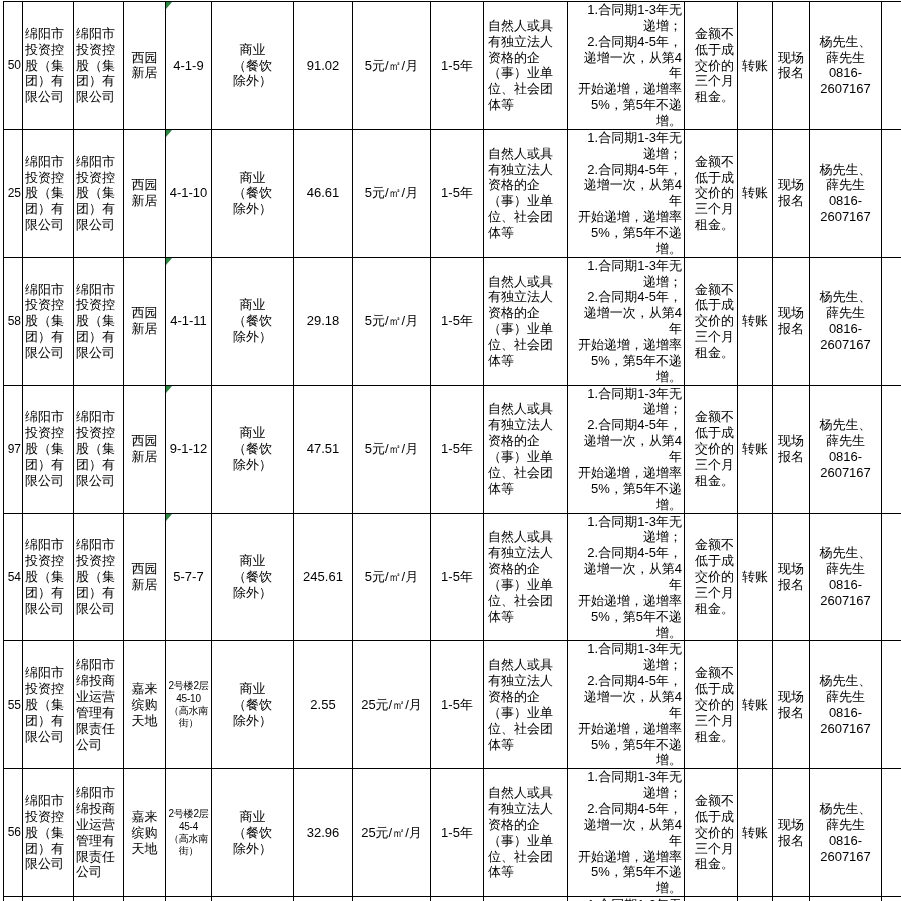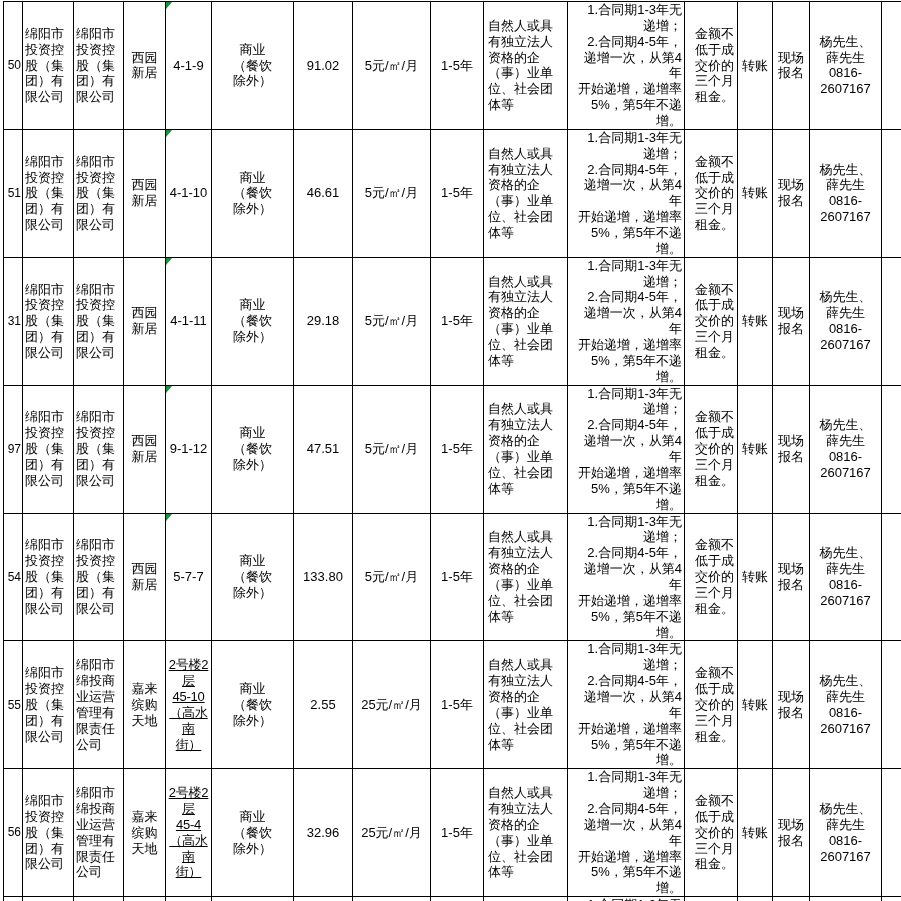--- a/index.html
+++ b/index.html
@@ -33,21 +33,21 @@
   tbody tr:nth-child(4){height:102px}
   tbody tr:nth-child(5){height:100px}
   tbody tr:nth-child(6){height:101px}
   tbody tr:nth-child(7){height:96px}
   tbody tr:nth-child(8){height:100px}
   tbody tr:nth-child(9){height:100px}
   
   td.c0{font-size:12px;padding:0 1px;text-align:right;}
   td.c1,td.c2{text-align:left;padding:0 2px;}
   td.c4{position:relative;padding:0 1px;}
-  td.c4.unit-long{font-size:13px;letter-spacing:-0.2px;text-decoration:underline;}
+  td.c4.unit-long{font-size:10px;letter-spacing:-0.2px;}
   td.c9{text-align:left;padding:0 6px 0 4px;margin-left:15px;}
   td.c10{text-align:right;padding:0 2px 0 4px;}
   td.c11{text-align:right;padding:0 3px;}
   
   .tri{
     position:absolute;left:0;top:0;width:0;height:0;
     border-left:6px solid var(--flag,#1f8a3b);
     border-bottom:7px solid transparent;
   }
 </style>
@@ -99,21 +99,21 @@
     <td class="c13"><span class="txt">现场
 报名</span></td>
     <td class="c14"><span class="txt">杨先生、
 薛先生
 0816-
 2607167</span></td>
     <td class="c15"></td>
   </tr>
 
   <tr>
-    <td class="c0"><span class="txt">51</span></td>
+    <td class="c0"><span class="txt">25</span></td>
     <td class="c1"><span class="txt">绵阳市投资控股（集团）有限公司</span></td>
     <td class="c2"><span class="txt">绵阳市投资控股（集团）有限公司</span></td>
     <td class="c3"><span class="txt">西园新居</span></td>
     <td class="c4"><span class="tri"></span><span class="txt">4-1-10</span></td>
     <td class="c5"><span class="txt">商业
 （餐饮
 除外）</span></td>
     <td class="c6"><span class="txt">46.61</span></td>
     <td class="c7"><span class="txt">5元/㎡/月</span></td>
     <td class="c8"><span class="txt">1-5年</span></td>
@@ -129,21 +129,21 @@
     <td class="c13"><span class="txt">现场
 报名</span></td>
     <td class="c14"><span class="txt">杨先生、
 薛先生
 0816-
 2607167</span></td>
     <td class="c15"></td>
   </tr>
 
   <tr>
-    <td class="c0"><span class="txt">31</span></td>
+    <td class="c0"><span class="txt">58</span></td>
     <td class="c1"><span class="txt">绵阳市投资控股（集团）有限公司</span></td>
     <td class="c2"><span class="txt">绵阳市投资控股（集团）有限公司</span></td>
     <td class="c3"><span class="txt">西园新居</span></td>
     <td class="c4"><span class="tri"></span><span class="txt">4-1-11</span></td>
     <td class="c5"><span class="txt">商业
 （餐饮
 除外）</span></td>
     <td class="c6"><span class="txt">29.18</span></td>
     <td class="c7"><span class="txt">5元/㎡/月</span></td>
     <td class="c8"><span class="txt">1-5年</span></td>
@@ -197,21 +197,21 @@
 
   <tr>
     <td class="c0"><span class="txt">54</span></td>
     <td class="c1"><span class="txt">绵阳市投资控股（集团）有限公司</span></td>
     <td class="c2"><span class="txt">绵阳市投资控股（集团）有限公司</span></td>
     <td class="c3"><span class="txt">西园新居</span></td>
     <td class="c4"><span class="tri"></span><span class="txt">5-7-7</span></td>
     <td class="c5"><span class="txt">商业
 （餐饮
 除外）</span></td>
-    <td class="c6"><span class="txt">133.80</span></td>
+    <td class="c6"><span class="txt">245.61</span></td>
     <td class="c7"><span class="txt">5元/㎡/月</span></td>
     <td class="c8"><span class="txt">1-5年</span></td>
     <td class="c9"><span class="txt">自然人或具有独立法人资格的企（事）业单位、社会团体等</span></td>
     <td class="c10"><span class="txt">1.合同期1-3年无
 递增；
 2.合同期4-5年，
 递增一次，从第4年
 开始递增，递增率
 5%，第5年不递增。</span></td>
     <td class="c11"><span class="txt">金额不低于成交价的三个月租金。</span></td>

